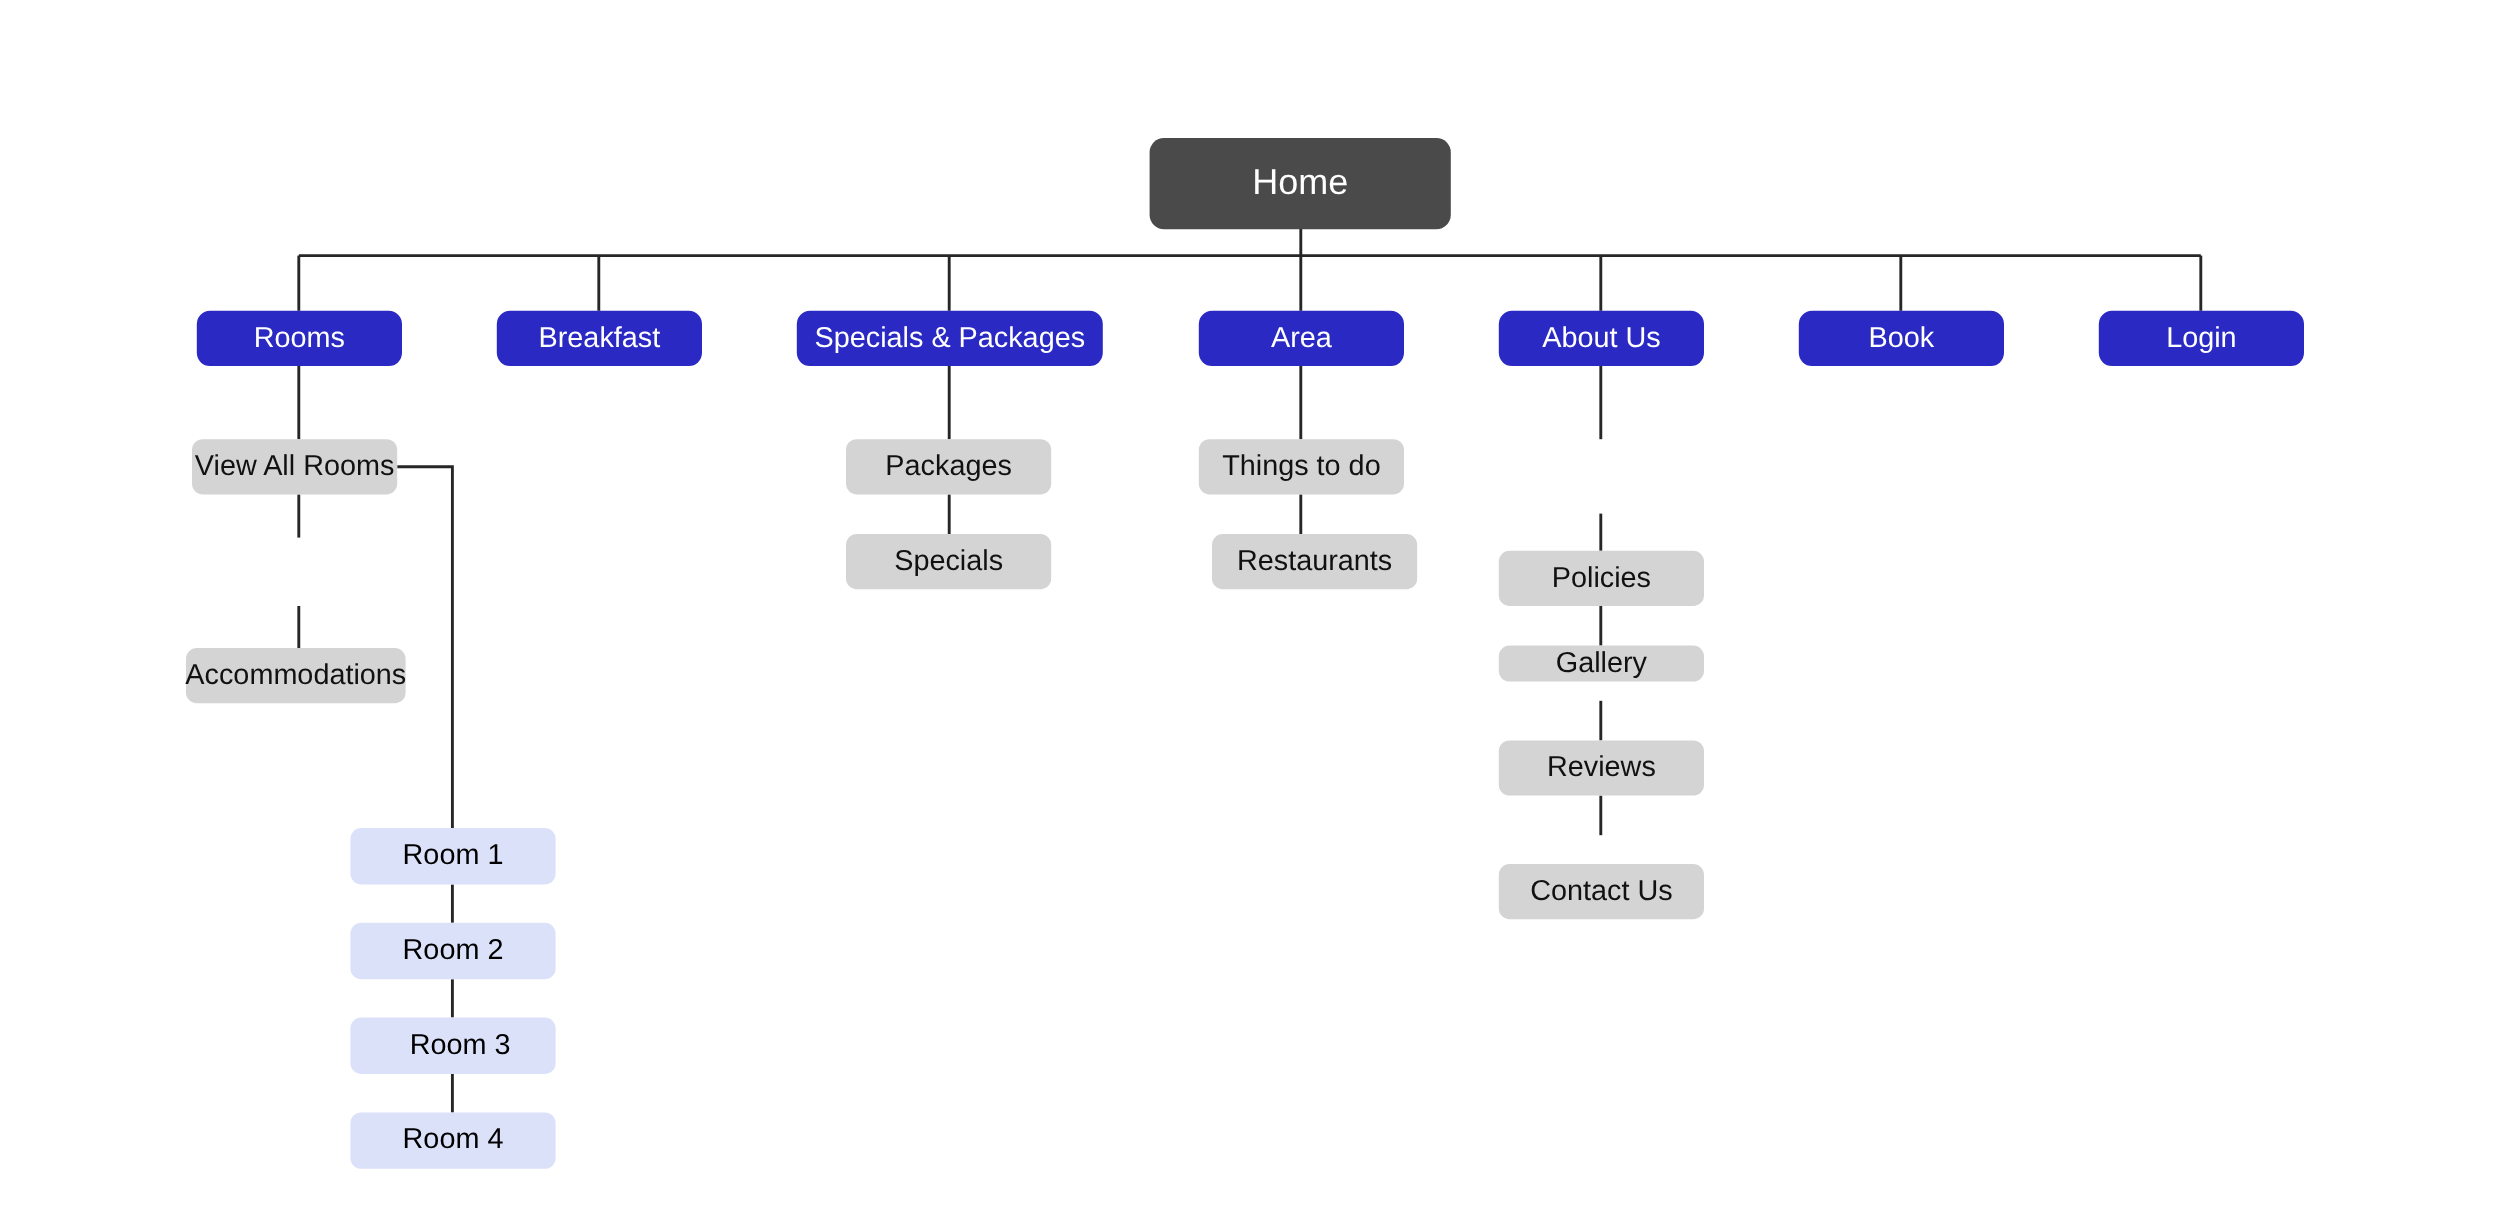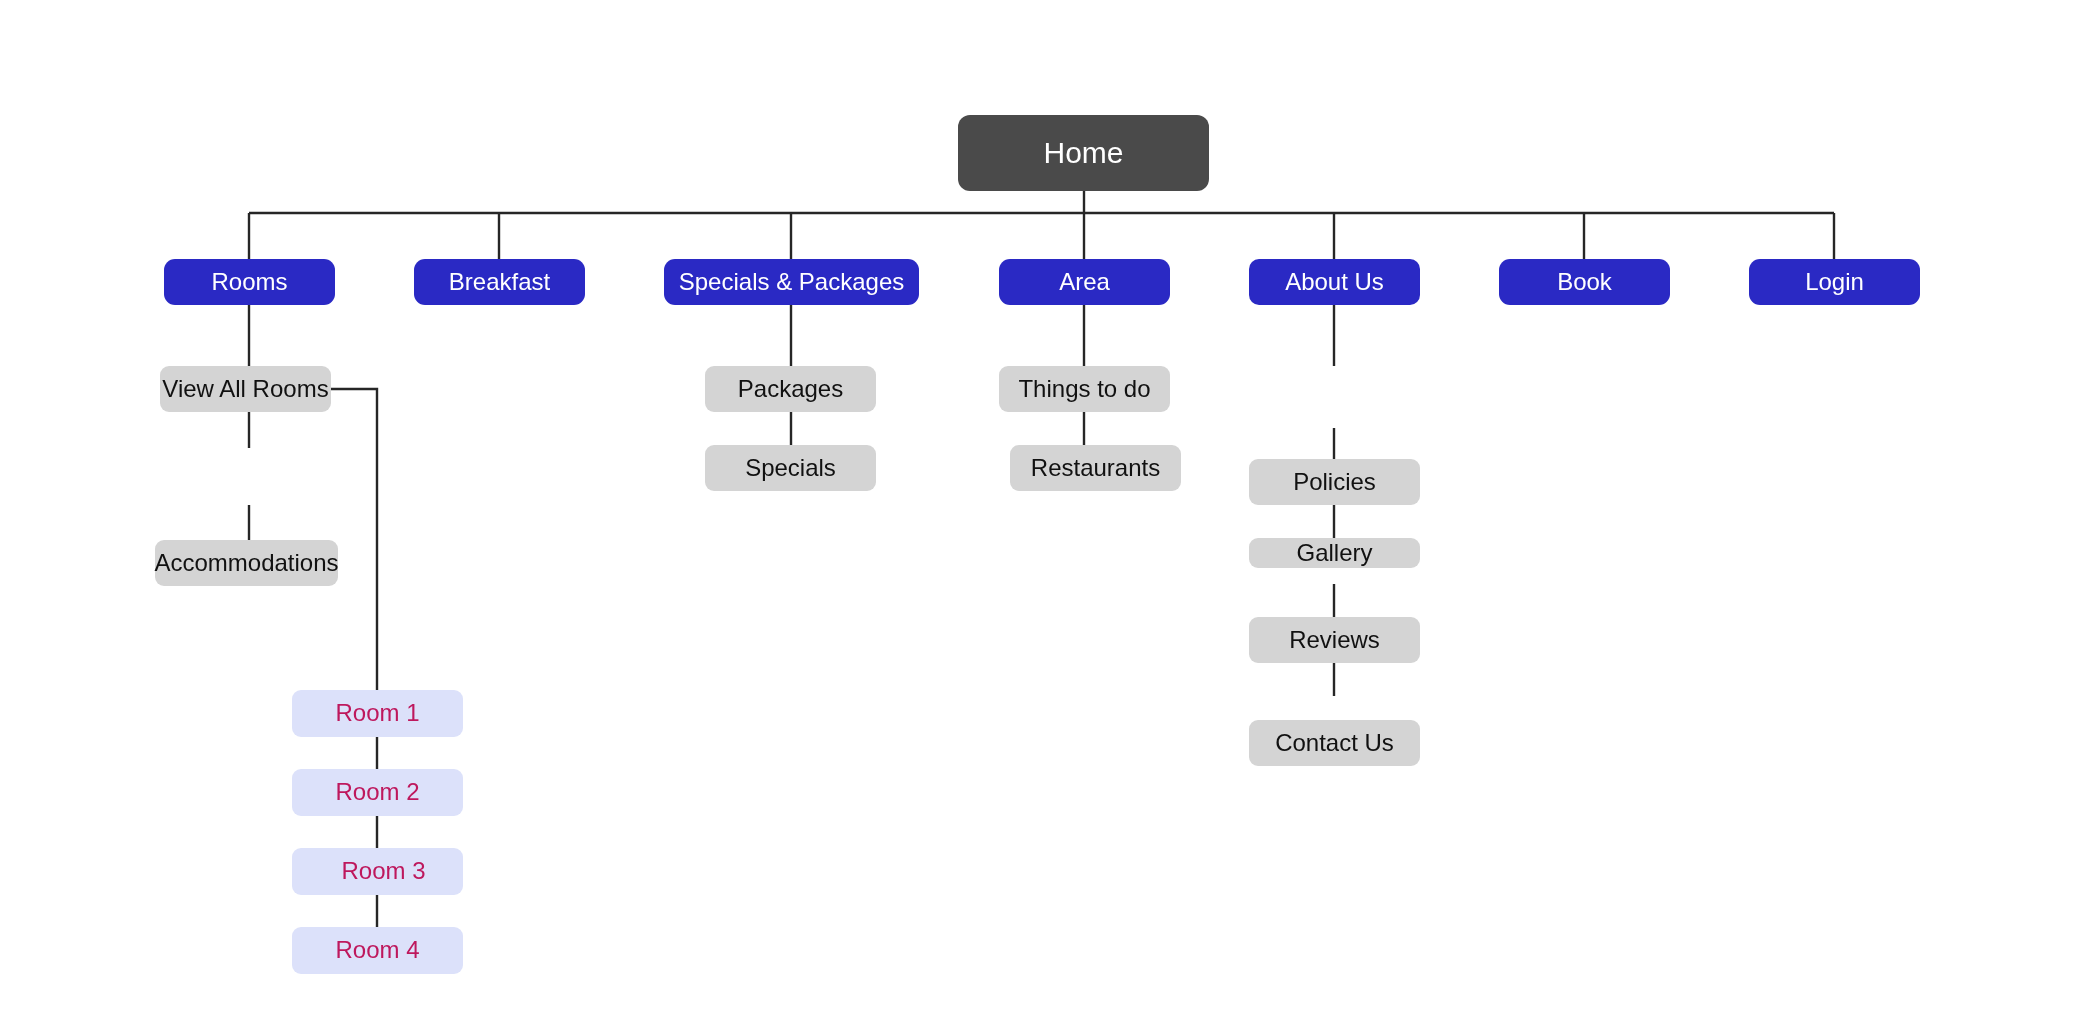--- a/index.html
+++ b/index.html
@@ -53,21 +53,21 @@
     border-radius: 11px;
   }
   .node.secondary {
     background: #d4d4d4;
     color: #111111;
     font-size: 24px;
     border-radius: 9px;
   }
   .node.room {
     background: #dce1fa;
-    color: #be185d;
+    color: #000000;
     font-size: 24px;
     border-radius: 9px;
   }
 </style>
 </head>
 <body>
 
 <div id="canvas">
 
   <svg id="edges" viewBox="0 0 2082 1022" xmlns="http://www.w3.org/2000/svg">
@@ -107,21 +107,21 @@
       <path d="M1334 663 L1334 696"></path>
     </g>
   </svg>
 
   <div class="node root" style="left:958px; top:115px; width:251px; height:76px;">Home</div>
 
   <div class="node primary" style="left:164px; top:259px; width:171px; height:46px;">Rooms</div>
   <div class="node primary" style="left:414px; top:259px; width:171px; height:46px;">Breakfast</div>
   <div class="node primary" style="left:664px; top:259px; width:255px; height:46px;">Specials &amp; Packages</div>
   <div class="node primary" style="left:999px; top:259px; width:171px; height:46px;">Area</div>
-  <div class="node primary" style="left:1249px; top:259px; width:171px; height:46px;border-radius:10px;">About Us</div>
+  <div class="node primary" style="left:1249px; top:259px; width:171px; height:46px;">About Us</div>
   <div class="node primary" style="left:1499px; top:259px; width:171px; height:46px;">Book</div>
   <div class="node primary" style="left:1749px; top:259px; width:171px; height:46px;">Login</div>
 
   <div class="node secondary" style="left:160px; top:366px; width:171px; height:46px;">View All Rooms</div>
   <div class="node secondary" style="left:155px; top:540px; width:183px; height:46px;">Accommodations</div>
 
   <div class="node room" style="left:292px; top:690px; width:171px; height:47px;">Room 1</div>
   <div class="node room" style="left:292px; top:769px; width:171px; height:47px;">Room 2</div>
   <div class="node room" style="left:292px; top:848px; width:171px; height:47px;padding-left:12px;">Room 3</div>
   <div class="node room" style="left:292px; top:927px; width:171px; height:47px;">Room 4</div>

